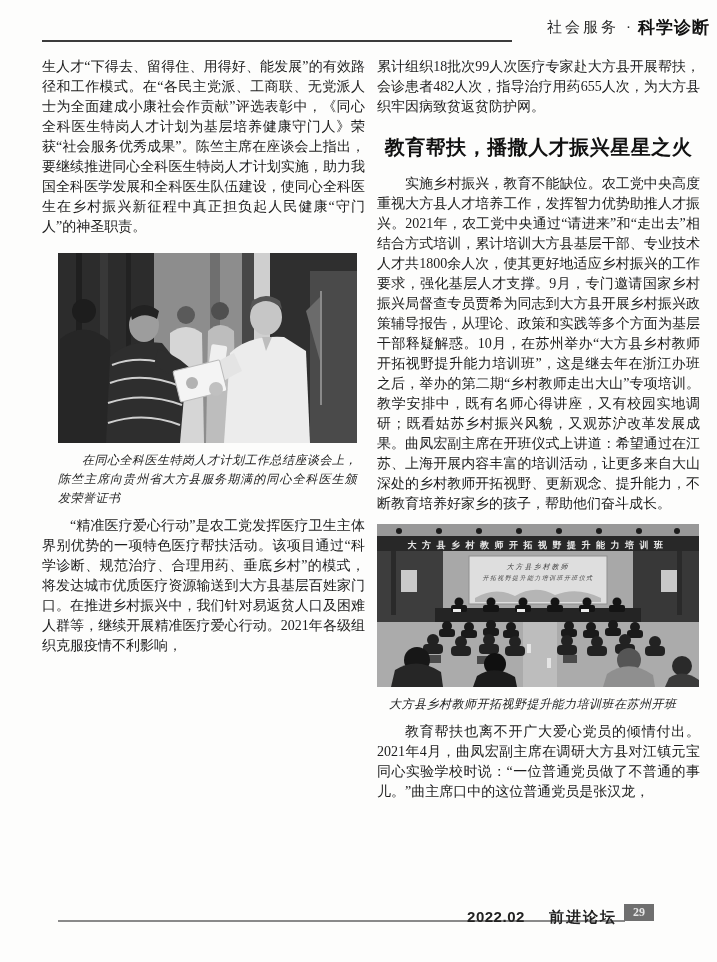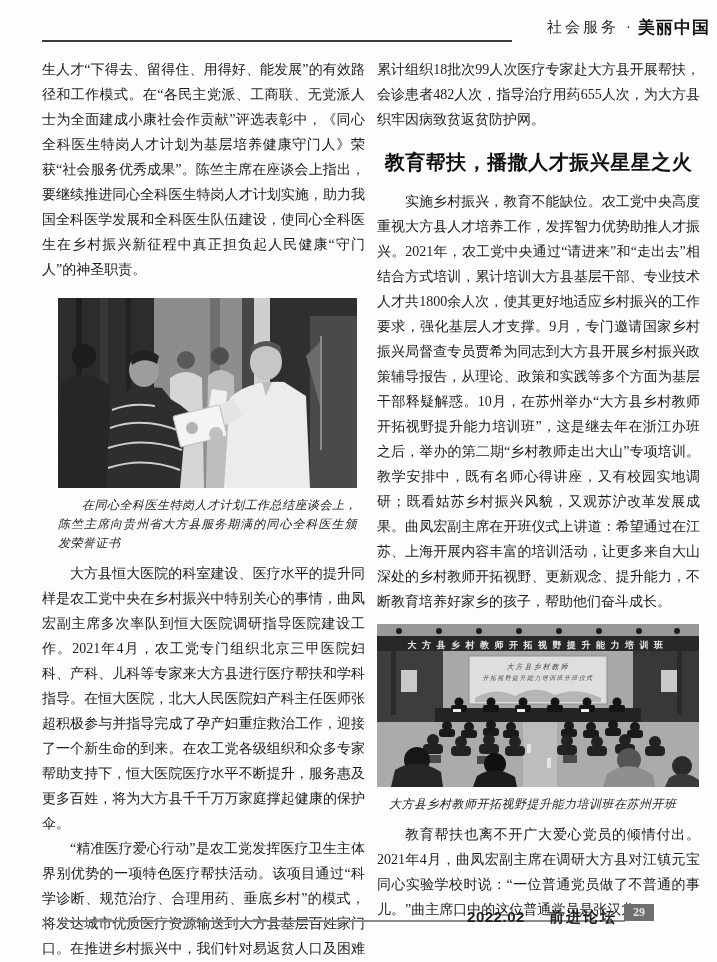--- a/index.html
+++ b/index.html
@@ -14,21 +14,21 @@
   .header-rule{position:absolute;left:42px;top:40px;width:470px;height:2px;background:#3c3c3c;}
   .header-box{position:absolute;top:16px;right:22px;display:flex;align-items:center;gap:7px;}
   .header-section{font-size:15px;letter-spacing:3px;color:#2a2a2a;}
   .header-sep{font-size:15px;color:#2a2a2a;}
   .header-title{font-family:"Liberation Sans","DejaVu Sans",sans-serif;font-weight:bold;font-size:17px;letter-spacing:1px;color:#111;}
   .header-icon{width:21px;height:21px;display:block;}
   
   .col{position:absolute;top:57px;width:323px;}
   .col-left{left:42px;}
   .col-right{left:377px;}
-  .col p{margin:0;font-size:14px;line-height:25px;text-align:justify;text-justify:inter-ideograph;}
+  .col p{margin:0;font-size:14px;line-height:20px;text-align:justify;text-justify:inter-ideograph;}
   p.indent{text-indent:2em;}
   .section-heading{
     margin:17px 0 13px;text-align:center;
     font-family:"Liberation Sans","DejaVu Sans",sans-serif;
     font-weight:bold;font-size:20px;letter-spacing:0.5px;color:#111;
   }
   
   figure{margin:0;padding:0;}
   .figure1{margin:16px 0 8px 16px;width:258px;}
   .figure2{margin:10px 0 8px 0;width:322px;}
@@ -55,21 +55,21 @@
 </style>
 </head>
 <body>
 
 <div class="page">
 
   <div class="header-rule"></div>
   <div class="header-box">
     <span class="header-section">社会服务</span>
     <span class="header-sep">·</span>
-    <span class="header-title">美丽中国</span>
+    <span class="header-title">科学诊断</span>
     <svg class="header-icon" viewBox="0 0 22 22">
       <circle cx="11" cy="11" r="9.5" fill="none" stroke="#444" stroke-width="1.6"></circle>
       <path d="M13.5 6.5 A5 5 0 1 1 7.2 9" fill="none" stroke="#444" stroke-width="1.8"></path>
       <path d="M5.2 10.5 L8.8 7.6 L9.4 12.2 Z" fill="#444"></path>
     </svg>
   </div>
 
   <div class="col col-left">
     <p>生人才“下得去、留得住、用得好、能发展”的有效路径和工作模式。在“各民主党派、工商联、无党派人士为全面建成小康社会作贡献”评选表彰中，《同心全科医生特岗人才计划为基层培养健康守门人》荣获“社会服务优秀成果”。陈竺主席在座谈会上指出，要继续推进同心全科医生特岗人才计划实施，助力我国全科医学发展和全科医生队伍建设，使同心全科医生在乡村振兴新征程中真正担负起人民健康“守门人”的神圣职责。</p>
 
@@ -109,21 +109,20 @@
         <path d="M166 190 L172 100 Q190 82 226 84 L248 98 L252 190 Z" fill="#ececec"></path>
         <path d="M204 84 L208 98 L214 84 Z" fill="#bdbdbd"></path>
         <path d="M176 100 Q150 112 140 126 L150 140 Q166 126 184 118 Z" fill="#e4e4e4"></path>
         <rect x="118" y="112" width="48" height="32" rx="2" transform="rotate(-14 142 128)" fill="#f4f4f4" stroke="#bbbbbb"></rect>
         <circle cx="134" cy="130" r="6" fill="#b2b2b2"></circle>
         <circle cx="158" cy="136" r="7" fill="#c0c0c0"></circle>
       </svg>
       <figcaption class="caption1">在同心全科医生特岗人才计划工作总结座谈会上，陈竺主席向贵州省大方县服务期满的同心全科医生颁发荣誉证书</figcaption>
     </figure>
 
-    <p class="indent">大方县恒大医院的科室建设、医疗水平的提升同样是农工党中央在乡村振兴中特别关心的事情，曲凤宏副主席多次率队到恒大医院调研指导医院建设工作。2021年4月，农工党专门组织北京三甲医院妇科、产科、儿科等专家来大方县进行医疗帮扶和学科指导。在恒大医院，北大人民医院妇产科主任医师张超积极参与并指导完成了孕产妇重症救治工作，迎接了一个新生命的到来。在农工党各级组织和众多专家帮助支持下，恒大医院医疗水平不断提升，服务惠及更多百姓，将为大方县千千万万家庭撑起健康的保护伞。</p>
     <p class="indent">“精准医疗爱心行动”是农工党发挥医疗卫生主体界别优势的一项特色医疗帮扶活动。该项目通过“科学诊断、规范治疗、合理用药、垂底乡村”的模式，将发达城市优质医疗资源输送到大方县基层百姓家门口。在推进乡村振兴中，我们针对易返贫人口及困难人群等，继续开展精准医疗爱心行动。2021年各级组织克服疫情不利影响，</p>
   </div>
 
   <div class="col col-right">
     <p>累计组织18批次99人次医疗专家赴大方县开展帮扶，会诊患者482人次，指导治疗用药655人次，为大方县织牢因病致贫返贫防护网。</p>
     <h2 class="section-heading">教育帮扶，播撒人才振兴星星之火</h2>
     <p class="indent">实施乡村振兴，教育不能缺位。农工党中央高度重视大方县人才培养工作，发挥智力优势助推人才振兴。2021年，农工党中央通过“请进来”和“走出去”相结合方式培训，累计培训大方县基层干部、专业技术人才共1800余人次，使其更好地适应乡村振兴的工作要求，强化基层人才支撑。9月，专门邀请国家乡村振兴局督查专员贾希为同志到大方县开展乡村振兴政策辅导报告，从理论、政策和实践等多个方面为基层干部释疑解惑。10月，在苏州举办“大方县乡村教师开拓视野提升能力培训班”，这是继去年在浙江办班之后，举办的第二期“乡村教师走出大山”专项培训。教学安排中，既有名师心得讲座，又有校园实地调研；既看姑苏乡村振兴风貌，又观苏沪改革发展成果。曲凤宏副主席在开班仪式上讲道：希望通过在江苏、上海开展内容丰富的培训活动，让更多来自大山深处的乡村教师开拓视野、更新观念、提升能力，不断教育培养好家乡的孩子，帮助他们奋斗成长。</p>
 
     <figure class="figure2">
       <svg class="photo" width="322" height="163" viewBox="0 0 322 163">

